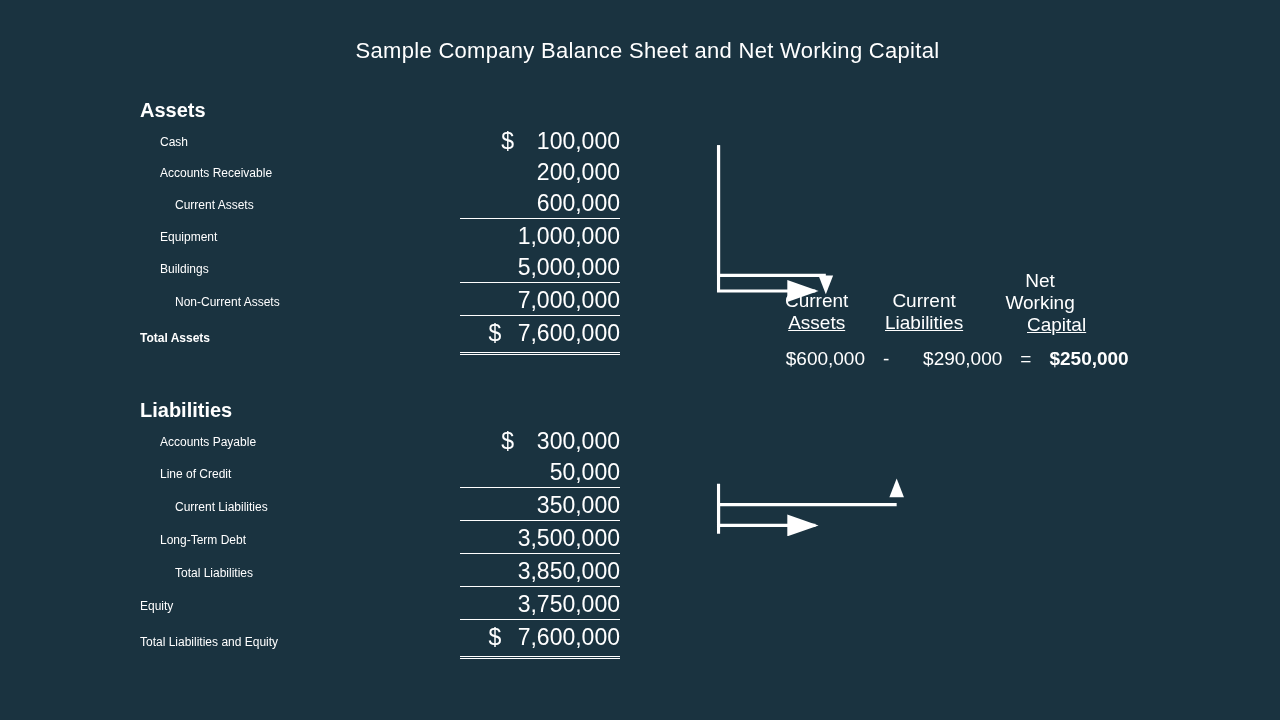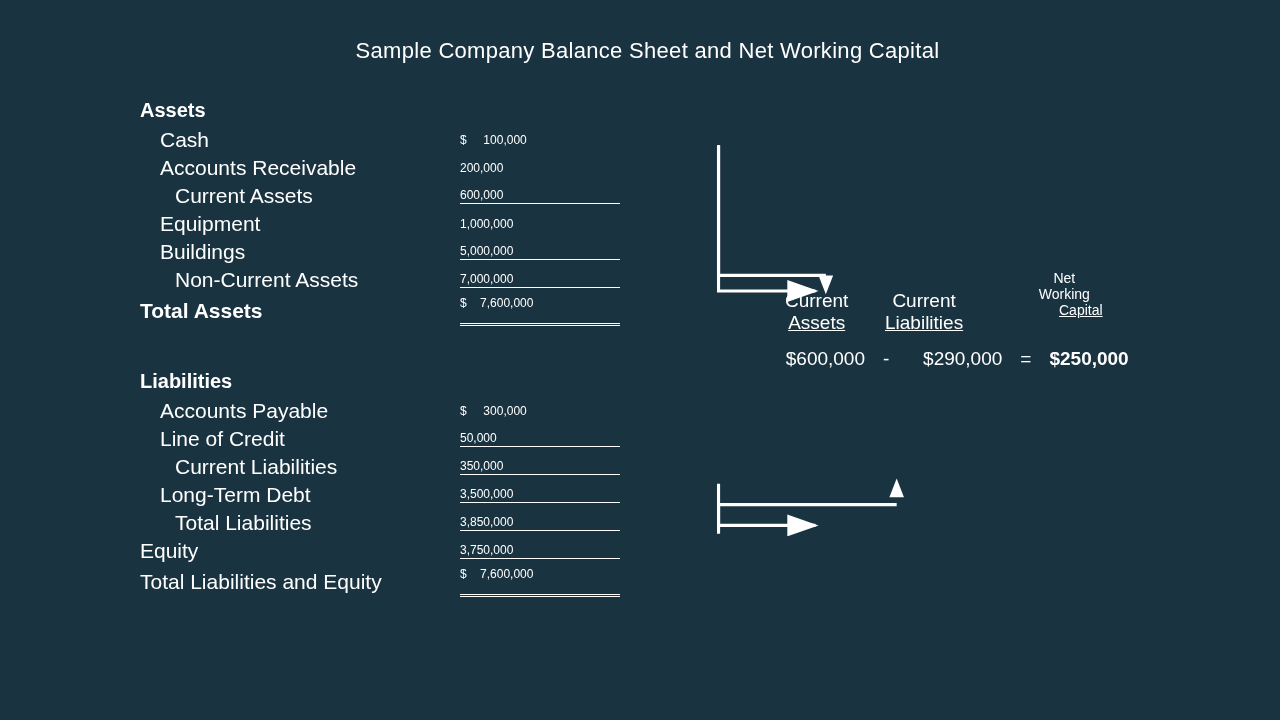--- a/index.html
+++ b/index.html
@@ -43,45 +43,45 @@
     }
 
     .row {
       display: flex;
       justify-content: space-between;
       align-items: center;
       padding: 2px 0;
     }
 
     .row-label {
-      font-size: 21px;
+      font-size: 12px;
     }
 
     .row-label.indent {
       padding-left: 20px;
     }
 
     .row-label.indent2 {
       padding-left: 35px;
     }
 
     .row-value {
-      font-size: 12px;
-      text-align: left;
+      font-size: 23px;
+      text-align: right;
       min-width: 160px;
     }
 
     .underline {
       border-bottom: 1.5px solid #ffffff;
       padding-bottom: 1px;
     }
 
     .double-underline {
       border-bottom: 3px double #ffffff;
-      padding-bottom: 13px;
+      padding-bottom: 5px;
     }
 
     .dollar-sign {
       display: inline-block;
       margin-right: 10px;
     }
 
     .spacer {
       height: 16px;
     }
@@ -225,21 +225,21 @@
   <div style="position:absolute; left: 165px; top: 150px; text-align:center; font-size:19px; color:white;">
     <div>Current</div>
     <div style="text-decoration: underline;">Assets</div>
   </div>
 
   <div style="position:absolute; left: 265px; top: 150px; text-align:center; font-size:19px; color:white;">
     <div>Current</div>
     <div style="text-decoration: underline;">Liabilities</div>
   </div>
 
-  <div style="position:absolute; left: 406px; top: 130px; text-align:center; font-size:14px; color:white;">
+  <div style="position:absolute; left: 374px; top: 130px; text-align:center; font-size:19px; color:white;">
     <div>Net</div>
     <div>Working</div>
     <div style="text-decoration: underline; margin-left: 33px;">Capital</div>
   </div>
 
   <div style="position:absolute; top: 208px; left: 150px; display:flex; align-items:flex-start; gap: 10px; font-size:19px; color:white;">
     <span style="min-width:95px; text-align:right;">$600,000</span>
     <span style="margin: 0 8px;">-</span>
     <span style="min-width:95px; text-align:right;">$290,000</span>
     <span style="margin: 0 8px;">=</span>

